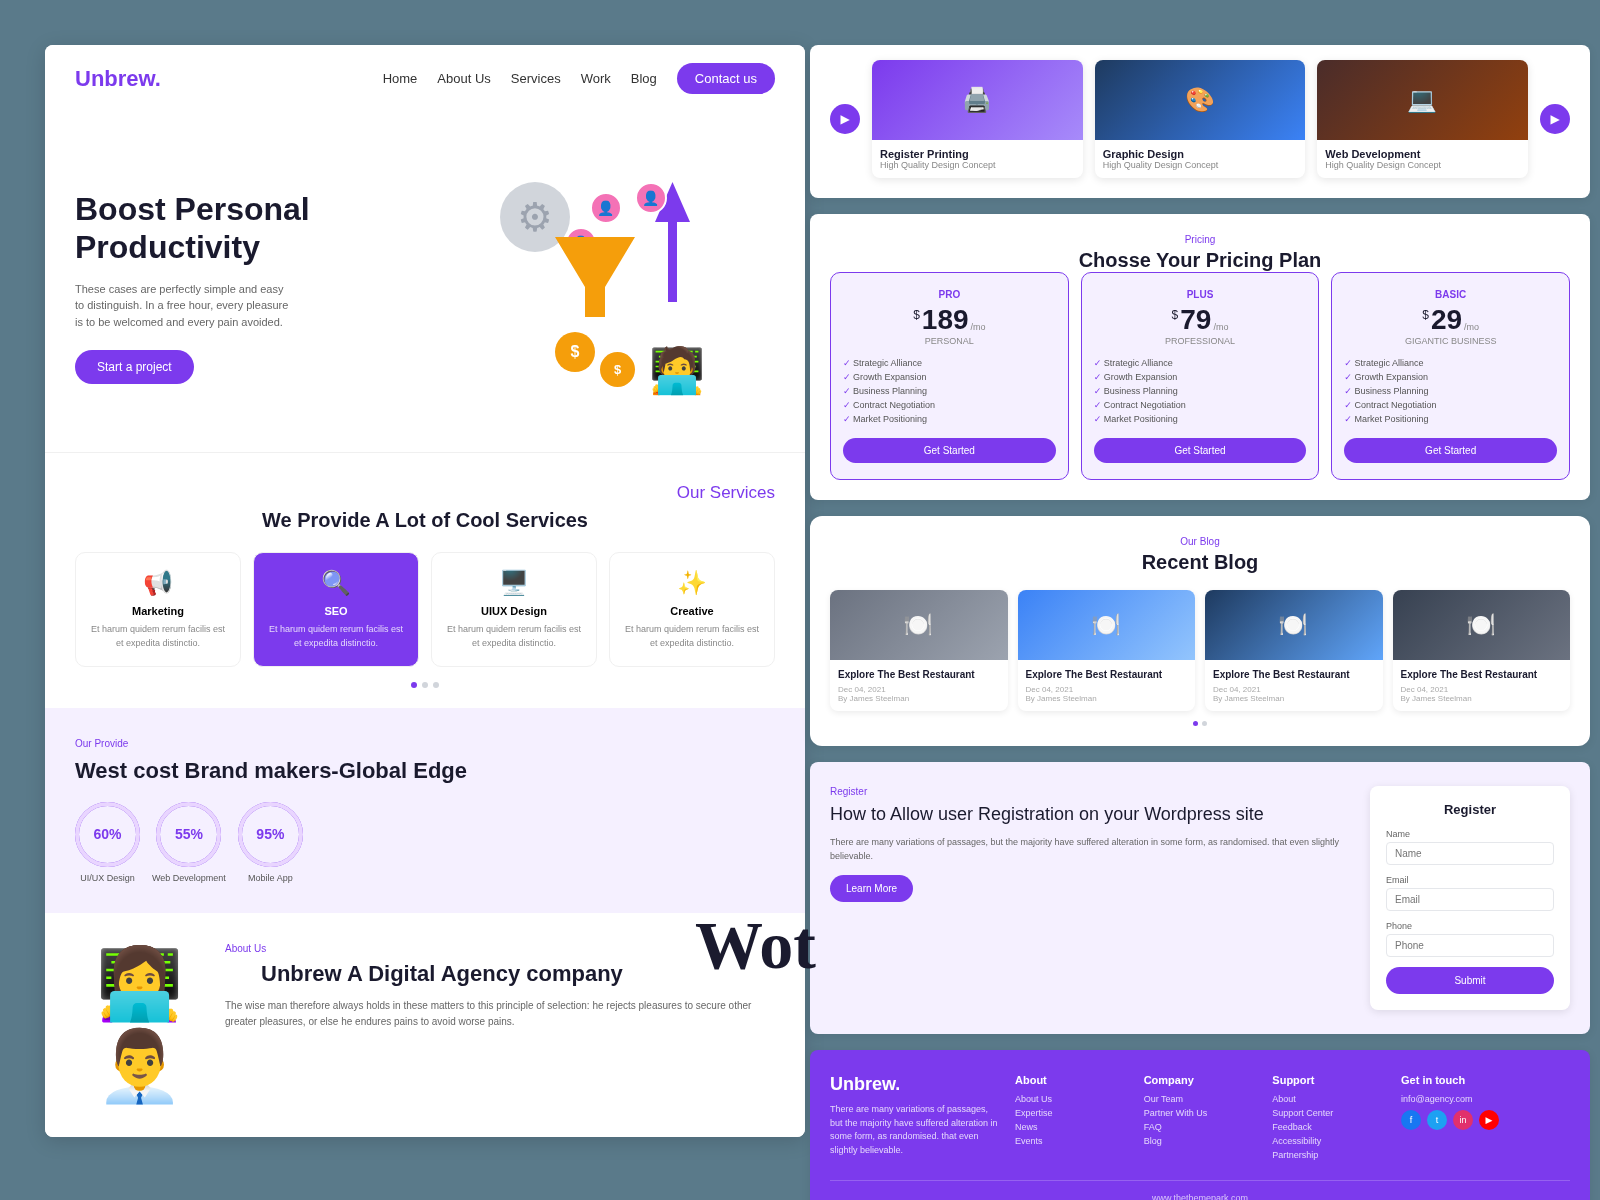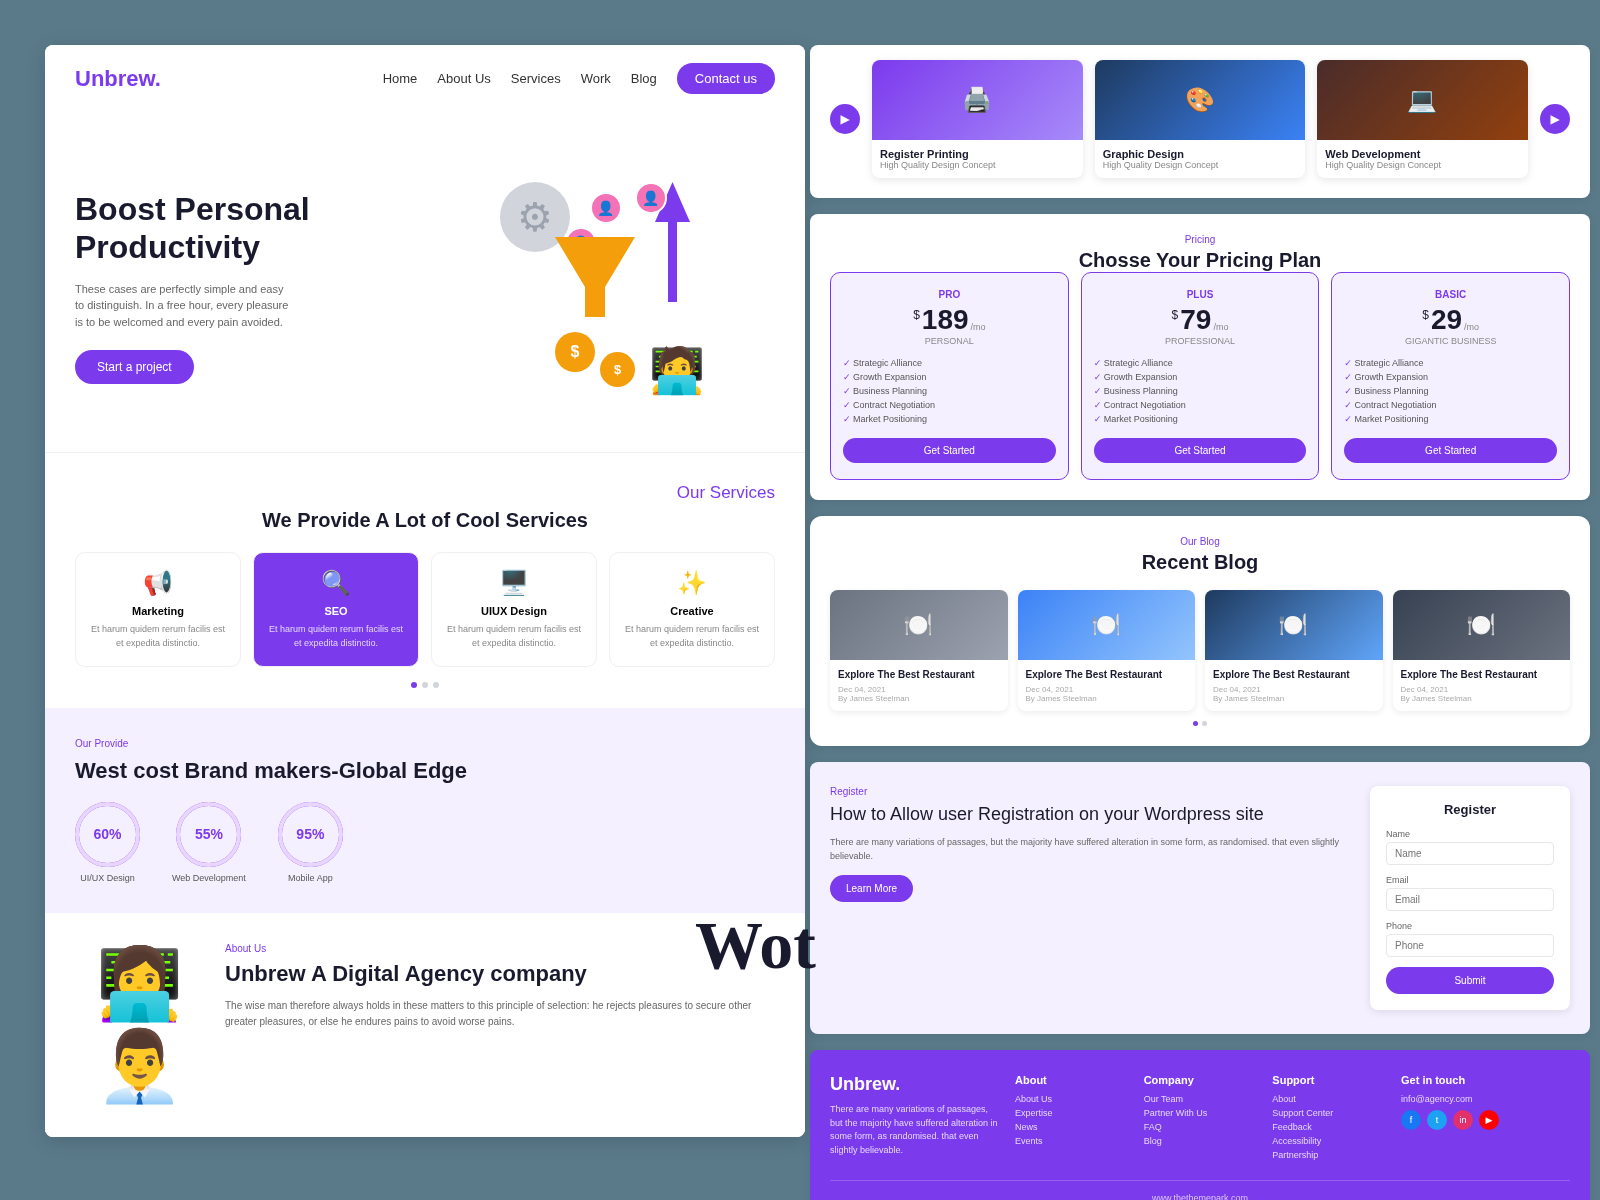--- a/index.html
+++ b/index.html
@@ -139,21 +139,21 @@
 
     
     .success-section {
       background: #f5f0ff;
       padding: 30px 30px;
     }
     .success-label { color: #7c3aed; font-size: 10px; margin-bottom: 8px; }
     .success-title { font-size: 22px; font-weight: 700; color: #1a1a2e; margin-bottom: 16px; line-height: 1.3; }
     .circles-row {
       display: flex;
-      gap: 32px;
+      gap: 12px;
       align-items: flex-end;
     }
     .circle-stat {
       display: flex;
       flex-direction: column;
       align-items: center;
     }
     .circle-ring {
       width: 65px;
       height: 65px;
@@ -180,21 +180,21 @@
     
     .about-section {
       background: #fff;
       padding: 30px 30px;
       display: flex;
       gap: 20px;
       align-items: flex-start;
     }
     .about-text { flex: 1; }
     .about-label { color: #7c3aed; font-size: 10px; margin-bottom: 6px; }
-    .about-title { font-size: 22px; font-weight: 700; color: #1a1a2e; margin-bottom: 10px; line-height: 1.3; }
+    .about-title { font-size: 22px; font-weight: 700; color: #1a1a2e; margin-bottom: 10px; line-height: 1.3; margin-left: 36px; }
     .about-desc { font-size: 10px; color: #666; line-height: 1.6; }
     .about-image {
       width: 130px;
       display: flex;
       align-items: flex-end;
       justify-content: center;
     }
     .people-illus { font-size: 70px; text-align: center; }
 
     

